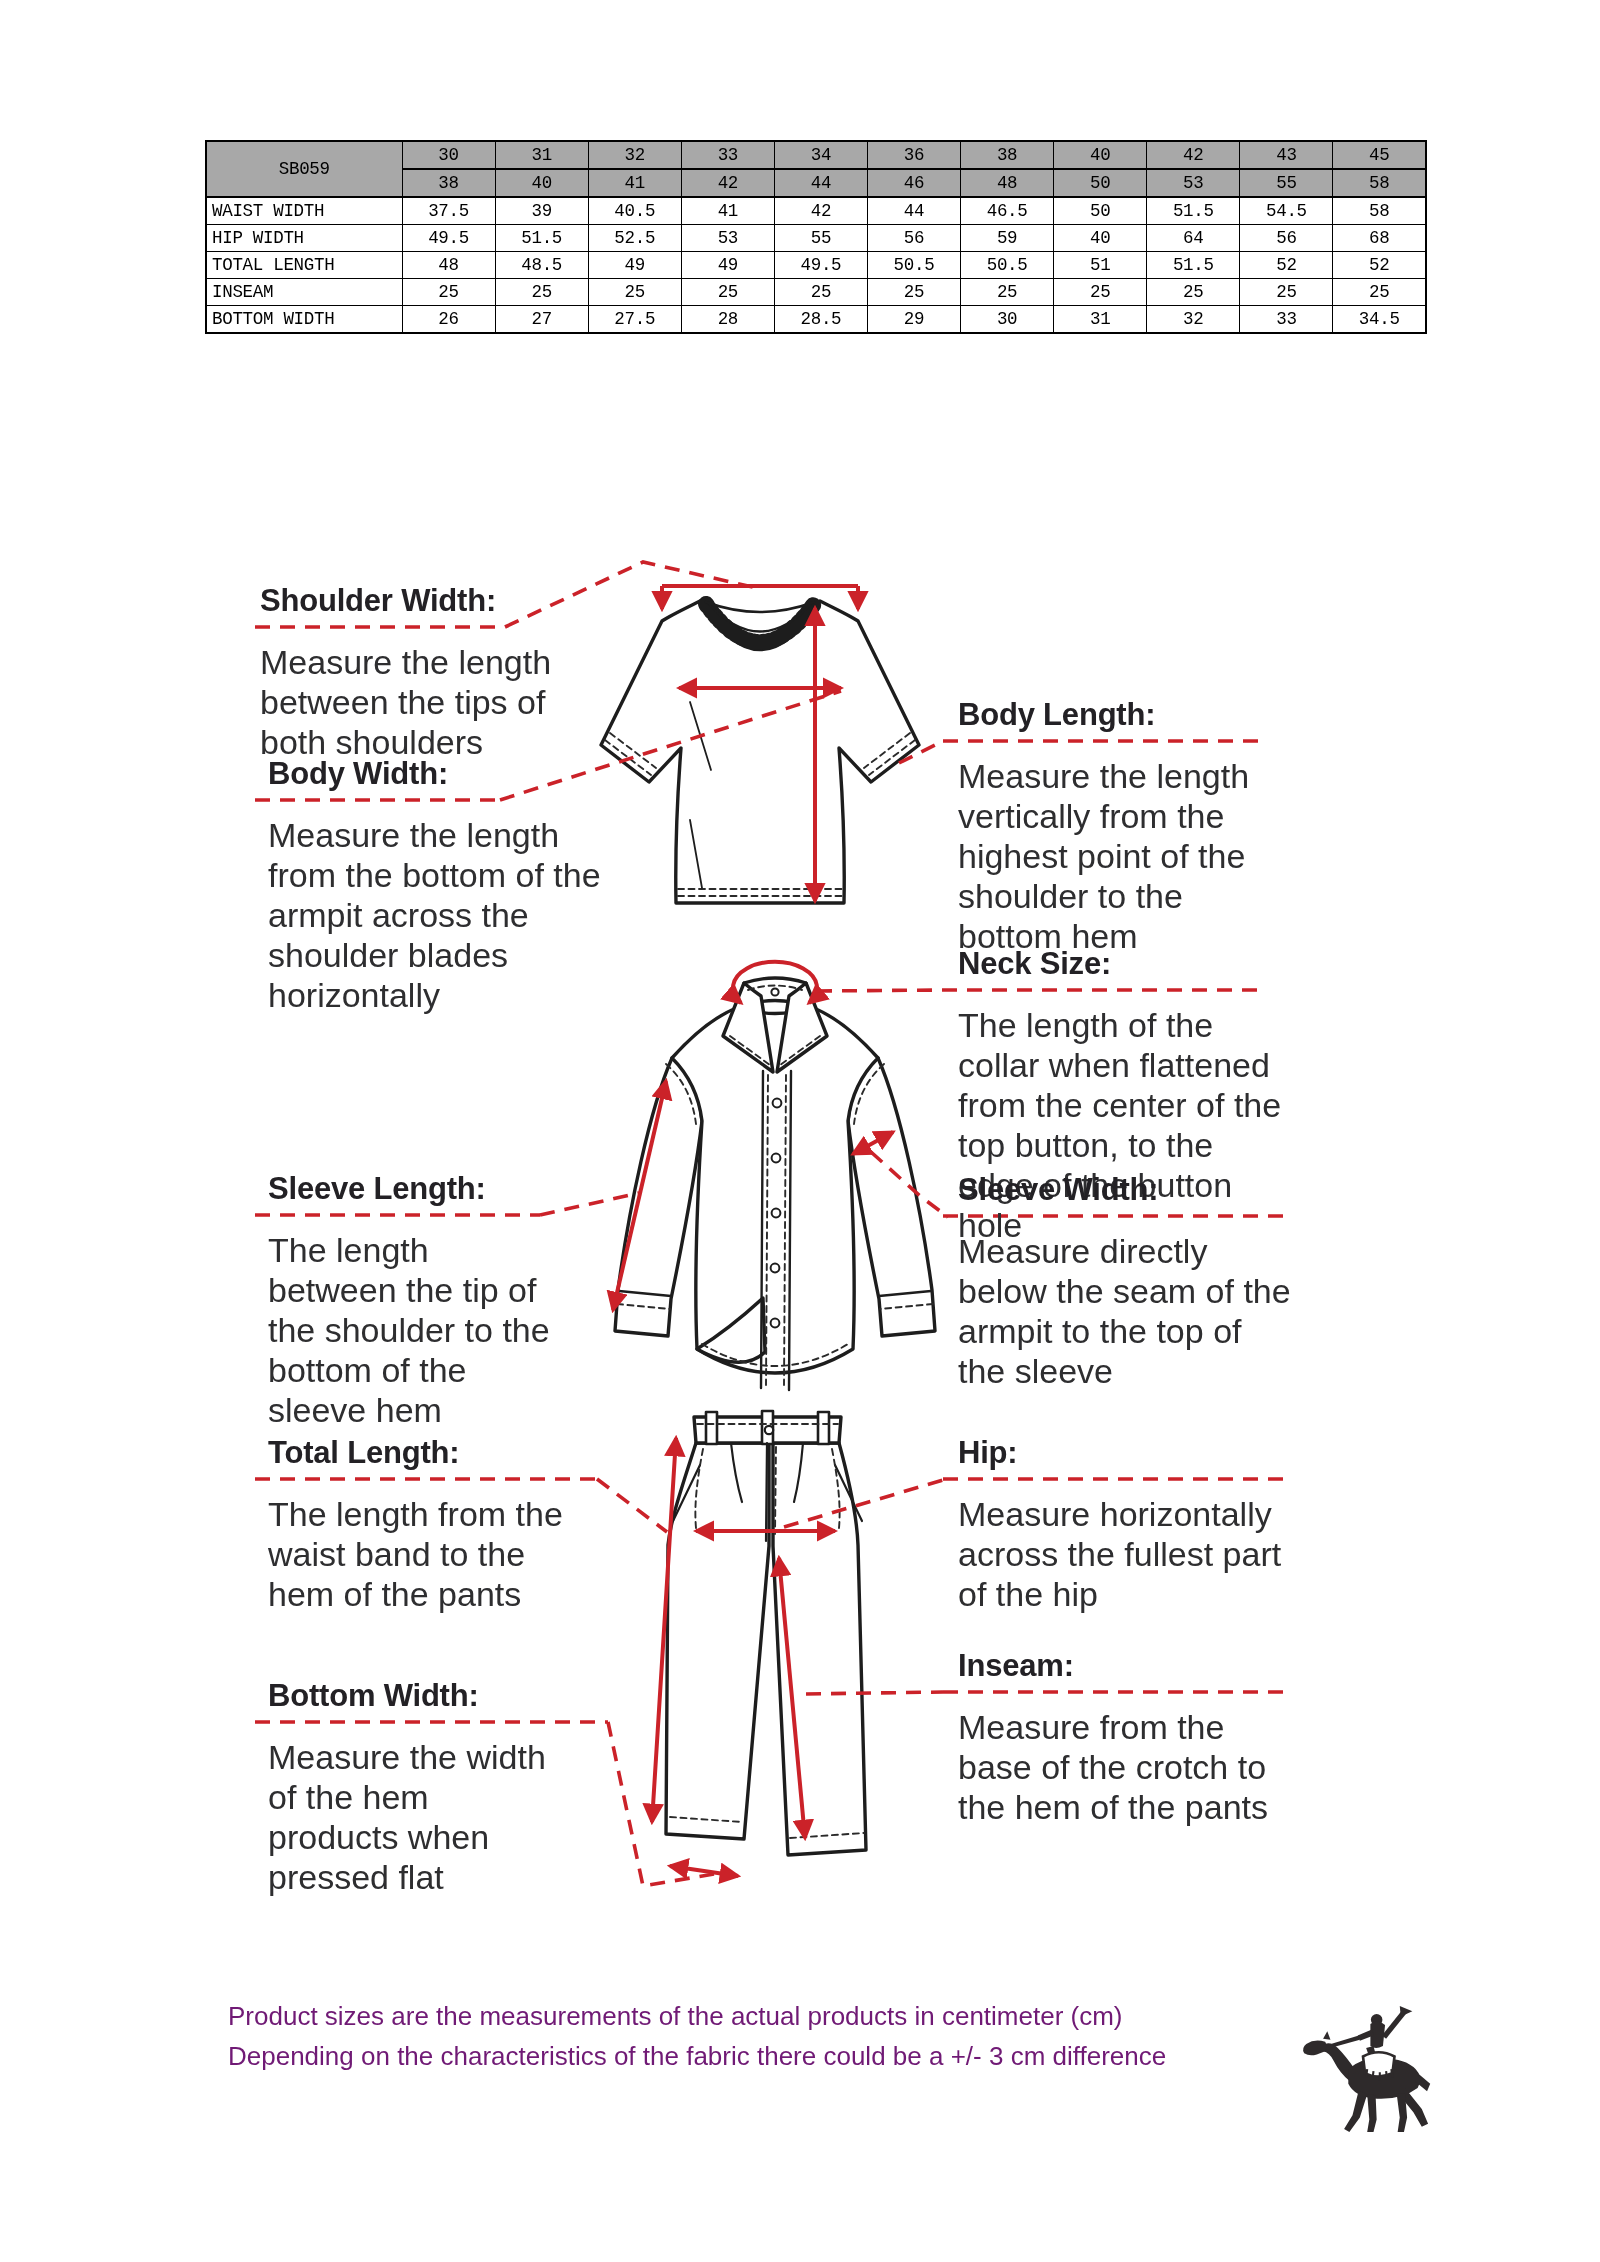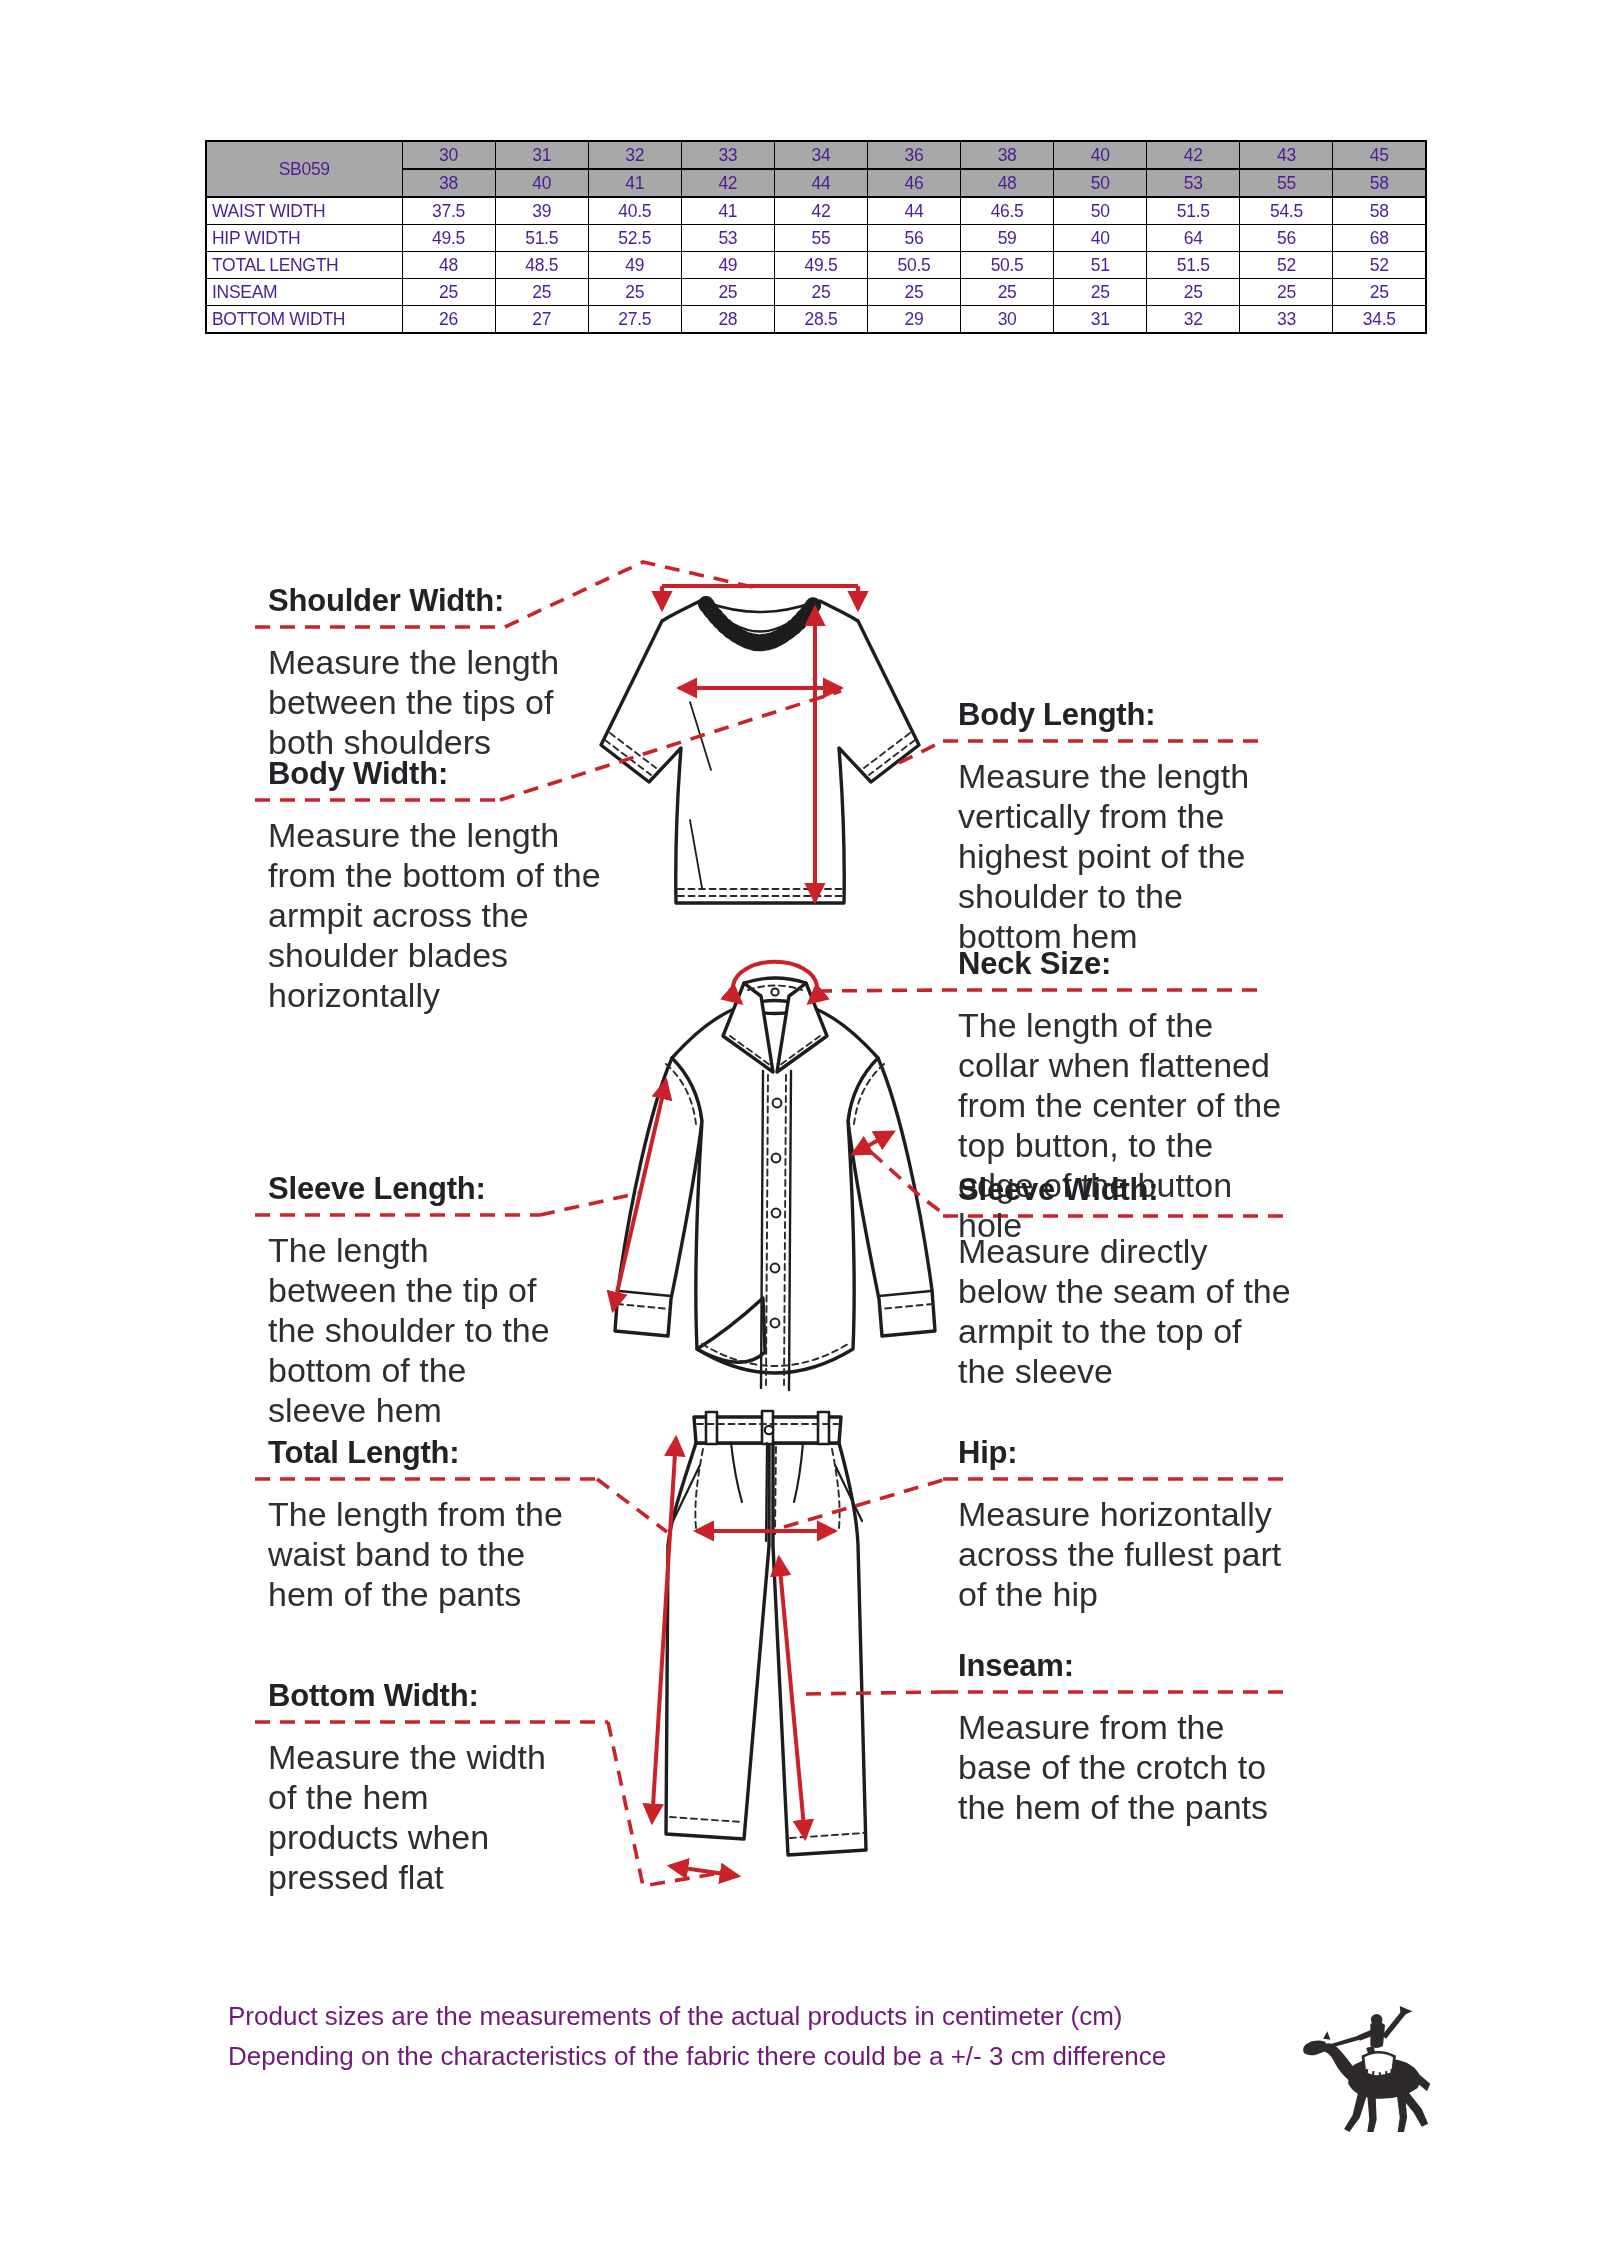--- a/index.html
+++ b/index.html
@@ -2,21 +2,21 @@
 <html><head>
 <meta charset="utf-8">
 <style>
   html,body{margin:0;padding:0;background:#fff;}
   .page{position:relative;width:1600px;height:2262px;background:#ffffff;overflow:hidden;
         font-family:"Liberation Sans", sans-serif;color:#2e2e30;}
   svg.overlay{position:absolute;left:0;top:0;z-index:1;}
   
   .size-table-wrap{position:absolute;left:205px;top:140px;z-index:2;}
   table.size-table{border-collapse:collapse;table-layout:fixed;width:1220px;
-        font-size:17.5px;letter-spacing:-0.3px;color:#4c1d95;}
+        font-size:17.5px;letter-spacing:-0.3px;color:#000000;font-family:Liberation Mono, monospace;}
   table.size-table th, table.size-table td{
         border:1.6px solid #000;height:26px;padding:0 2px;font-weight:400;
         text-align:center;vertical-align:middle;overflow:hidden;white-space:nowrap;}
   table.size-table{border:2.6px solid #000;}
   table.size-table thead th{background:#a8a8a8;}
   table.size-table thead tr.szr1 th.sz{border-bottom:2.6px solid #000;}
   table.size-table thead th{border-bottom-width:2.6px;}
   table.size-table tbody th.lbl{background:#fff;text-align:left;padding-left:5px;}
   
   .ann{position:absolute;z-index:2;}
@@ -305,21 +305,21 @@
       <g stroke="#2e2a2b" stroke-width="2">
         <path d="M64,62 L63,70"></path>
           <path d="M70,64 L69,72"></path>
           <path d="M76,65 L76,73"></path>
         <path d="M82,64 L83,72"></path>
           <path d="M87,62 L88,70"></path>
       </g>
     </g>
   </svg>
 
-  <div class="ann" style="left:268px;top:585px;width:336px;">
+  <div class="ann" style="left:260px;top:585px;width:336px;">
     <h2>Shoulder Width:</h2>
     <p>Measure the length between the tips of both shoulders</p>
   </div>
 
   <div class="ann" style="left:268px;top:758px;width:336px;">
     <h2>Body Width:</h2>
     <p>Measure the length from the bottom of the armpit across the shoulder blades horizontally</p>
   </div>
 
   <div class="ann" style="left:958px;top:699px;width:338px;">

